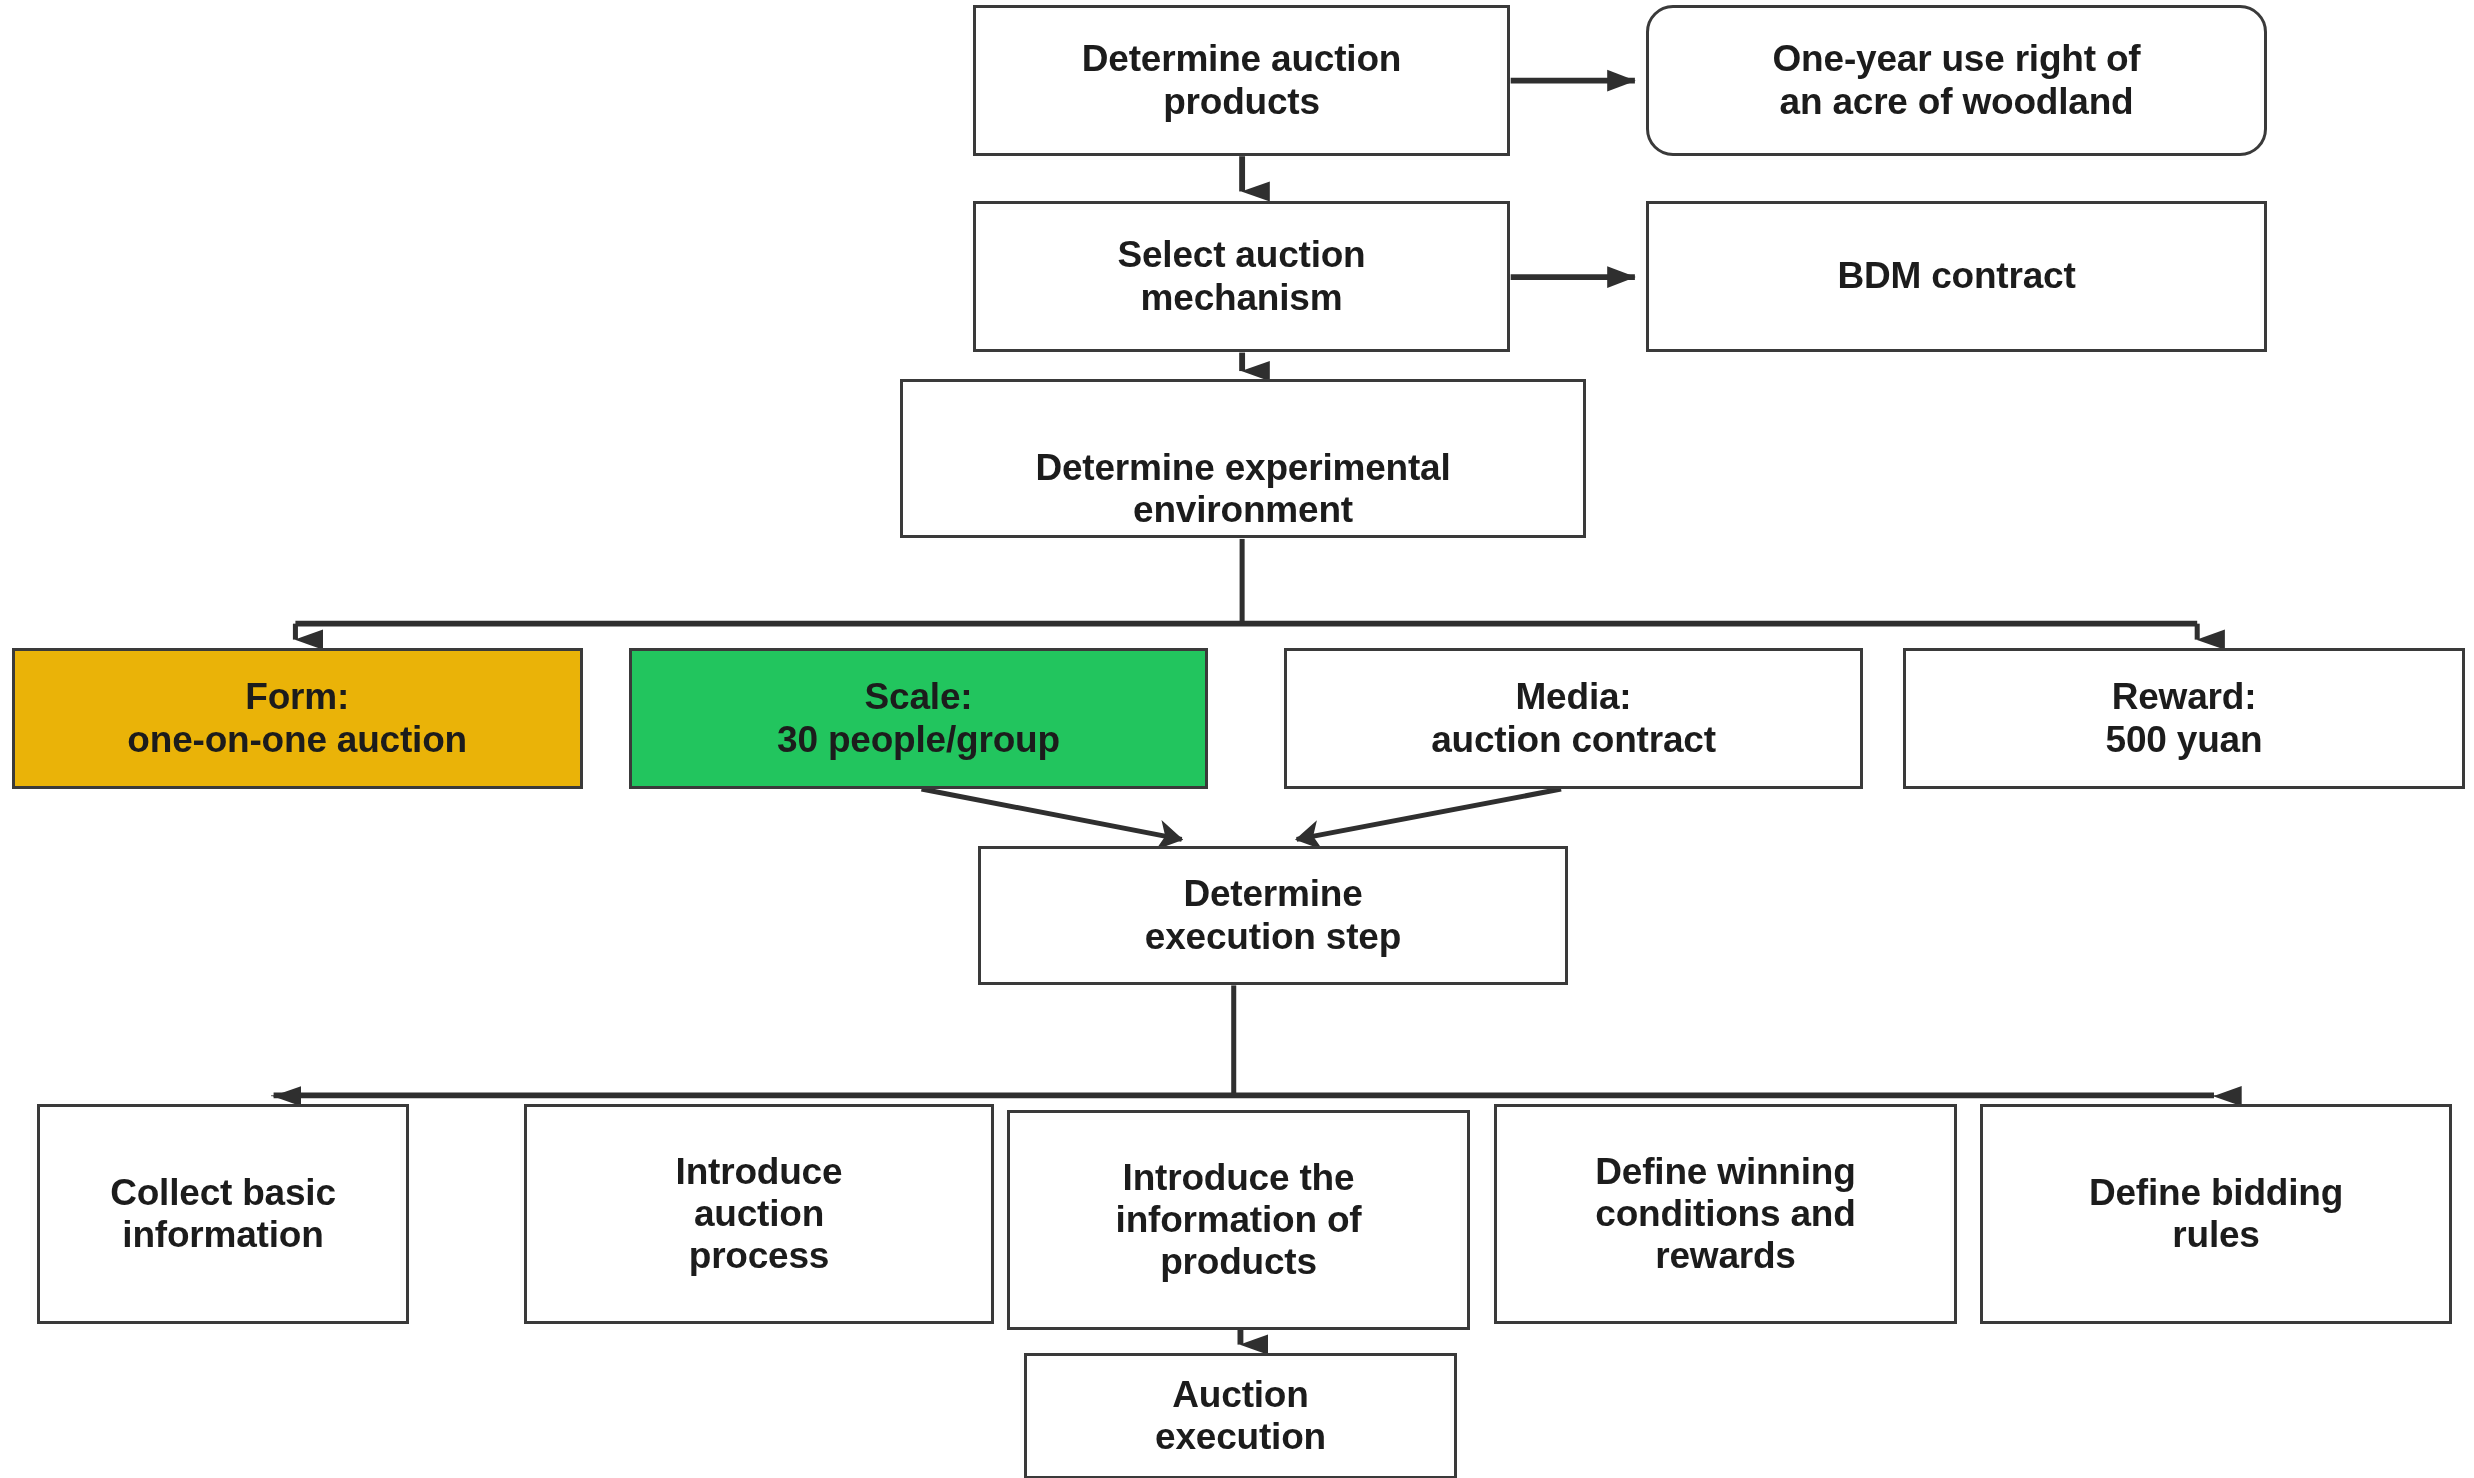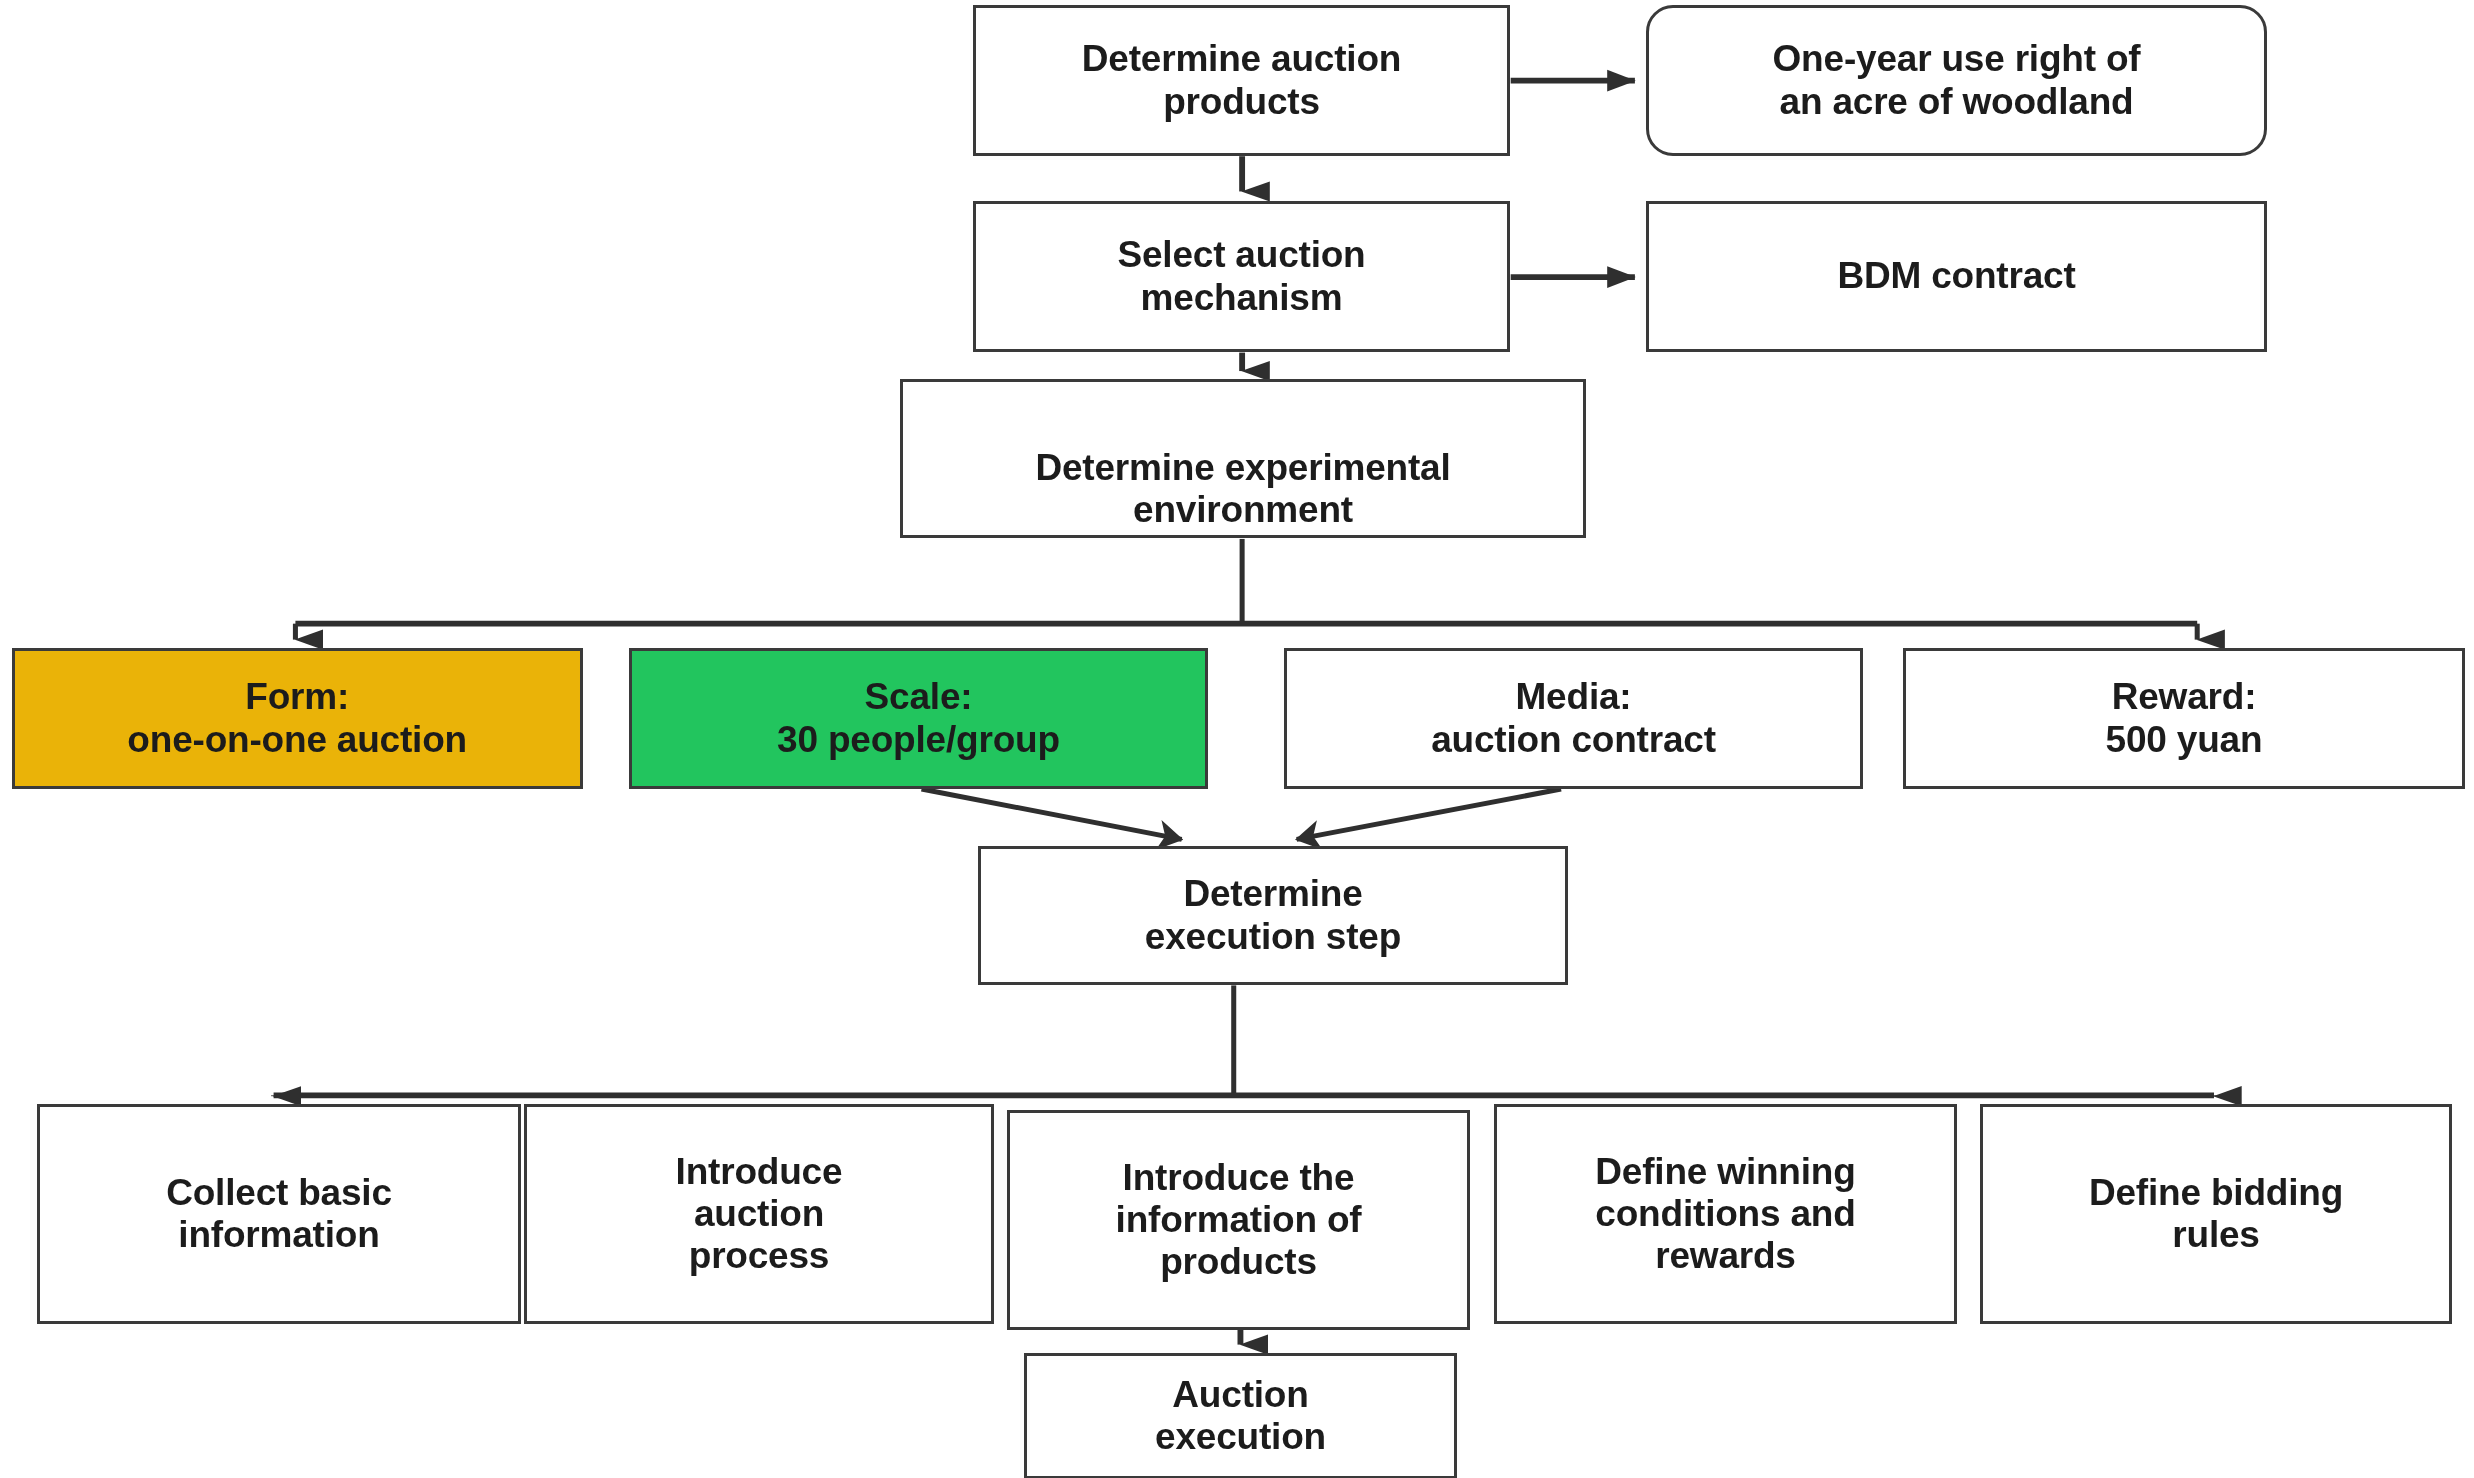--- a/index.html
+++ b/index.html
@@ -136,21 +136,21 @@
 auction contract</span>
   </div>
   <div class="node-box" style="left: 1903px; top: 648px; width: 562px; height: 141px; border-color: rgb(58, 58, 58); background: rgb(255, 255, 255); color: rgb(28, 28, 28);">
     <span class="node-label">Reward:
 500 yuan</span>
   </div>
   <div class="node-box" style="left: 978px; top: 846px; width: 590px; height: 139px; border-color: rgb(58, 58, 58); background: rgb(255, 255, 255); color: rgb(28, 28, 28);">
     <span class="node-label">Determine
 execution step</span>
   </div>
-  <div class="node-box" style="left: 37px; top: 1104px; width: 484px; height: 220px; border-color: rgb(58, 58, 58); background: rgb(255, 255, 255); color: rgb(28, 28, 28);">
+  <div class="node-box" style="left: 37px; top: 1104px; width: 372px; height: 220px; border-color: rgb(58, 58, 58); background: rgb(255, 255, 255); color: rgb(28, 28, 28);">
     <span class="node-label">Collect basic
 information</span>
   </div>
   <div class="node-box" style="left: 524px; top: 1104px; width: 470px; height: 220px; border-color: rgb(58, 58, 58); background: rgb(255, 255, 255); color: rgb(28, 28, 28);">
     <span class="node-label">Introduce
 auction
 process</span>
   </div>
   <div class="node-box" style="left: 1007px; top: 1104px; width: 463px; height: 220px; border-color: rgb(58, 58, 58); background: rgb(255, 255, 255); color: rgb(28, 28, 28); margin-top: 6px;">
     <span class="node-label">Introduce the

